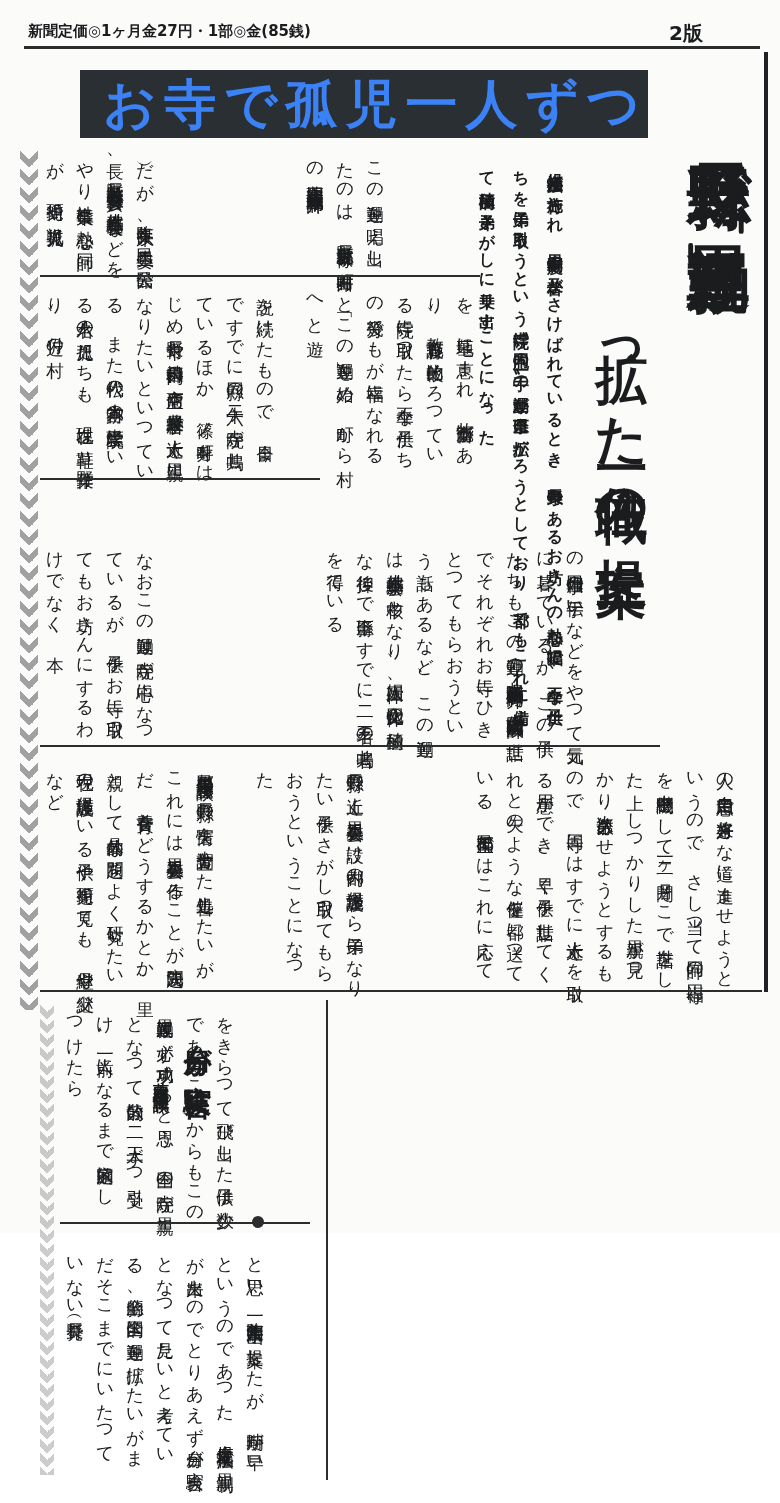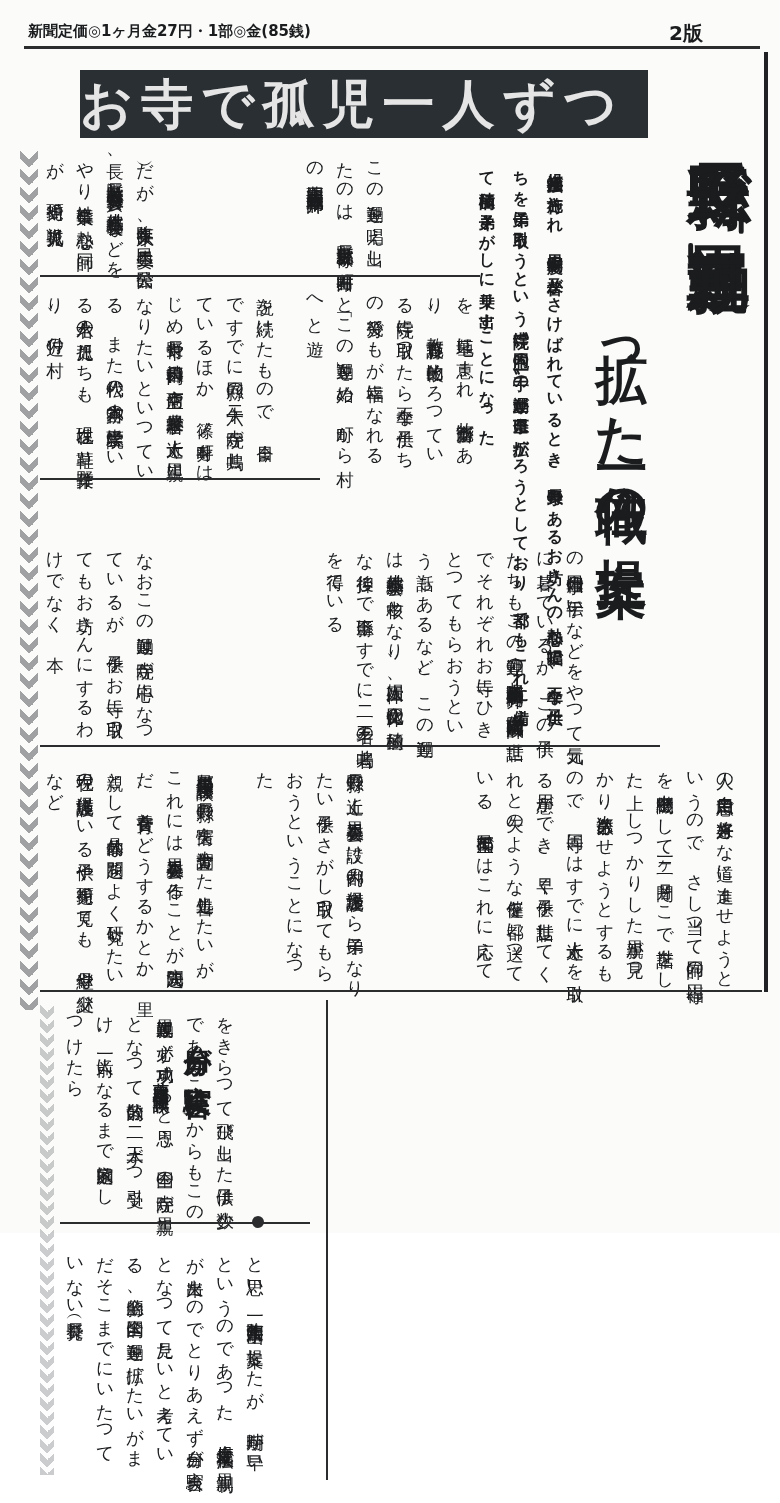--- a/index.html
+++ b/index.html
@@ -6,21 +6,21 @@
   body { width: 780px; height: 1503px; position: relative; overflow: hidden;
          font-family: "DejaVu Sans", sans-serif; color: #1a1c1e; }
   .paper { position: absolute; left: 0; top: 0; width: 780px; height: 1233px; background: #fbfbfa; }
 
   .masthead { position: absolute; left: 28px; top: 22px; font-size: 15px; font-weight: bold; letter-spacing: 0px; }
   .pageno { position: absolute; left: 646px; top: 20px; font-size: 20px; font-weight: bold; margin-left: 23px; }
   .rule-top { position: absolute; left: 24px; top: 46px; width: 736px; height: 3px; background: #2a2c2e; }
   .right-bar { position: absolute; left: 764px; top: 52px; width: 4px; height: 940px; background: #1f2124; }
 
   .banner { position: absolute; left: 80px; top: 70px; width: 568px; height: 68px; background: #2a2f33;
-            color: #e5e5e5; font-weight: bold; font-size: 52px; line-height: 68px; text-align: left;
+            color: #3b82f6; font-weight: bold; font-size: 52px; line-height: 68px; text-align: right;
             letter-spacing: 8px; }
 
   .vt { writing-mode: vertical-rl; text-orientation: upright; position: absolute; }
 
   .main-head { left: 680px; top: 112px; font-size: 64px; font-weight: bold; line-height: 78px; letter-spacing: 2px; font-family: "DejaVu Serif", serif; }
   .sub-head { left: 592px; top: 310px; font-size: 52px; font-weight: bold; line-height: 60px; letter-spacing: 4px; font-family: "DejaVu Serif", serif; }
 
   .lead { left: 470px; top: 160px; height: 560px; font-size: 16px; font-weight: bold; line-height: 34px; letter-spacing: 1px; }
 
   .body { font-size: 17.5px; line-height: 30px; letter-spacing: 1px; }

